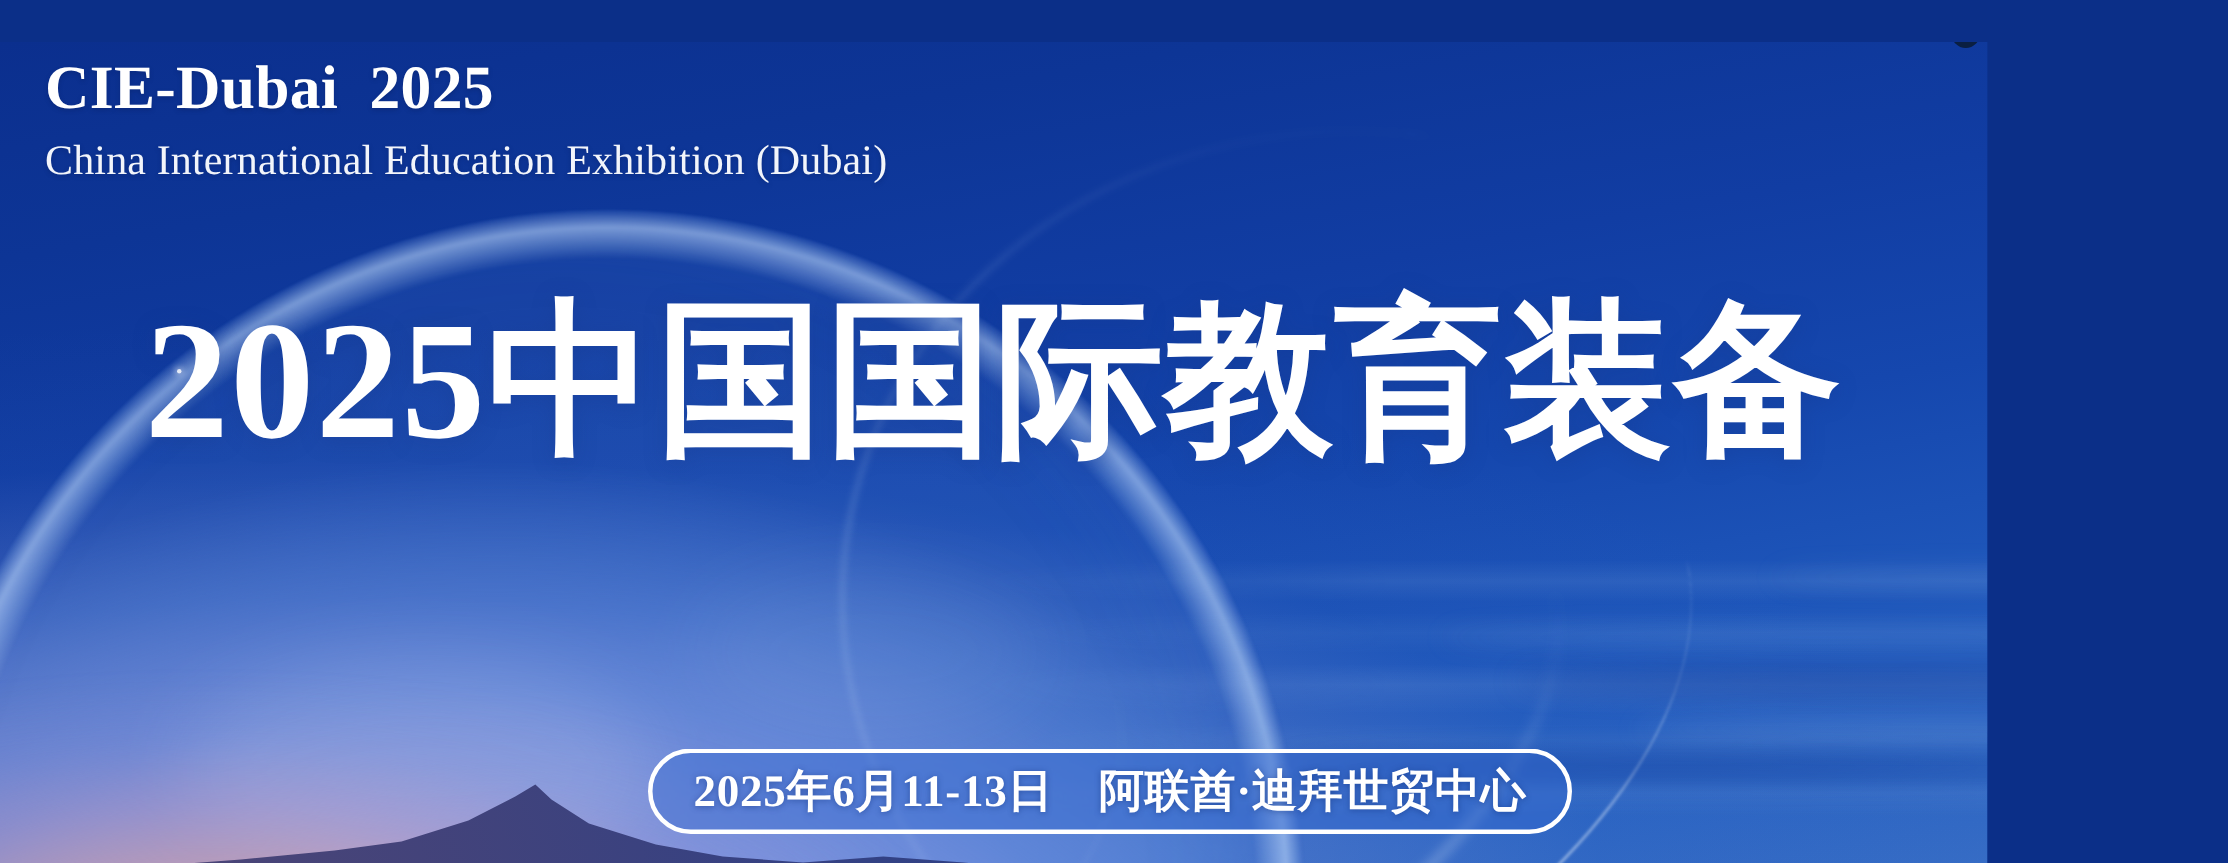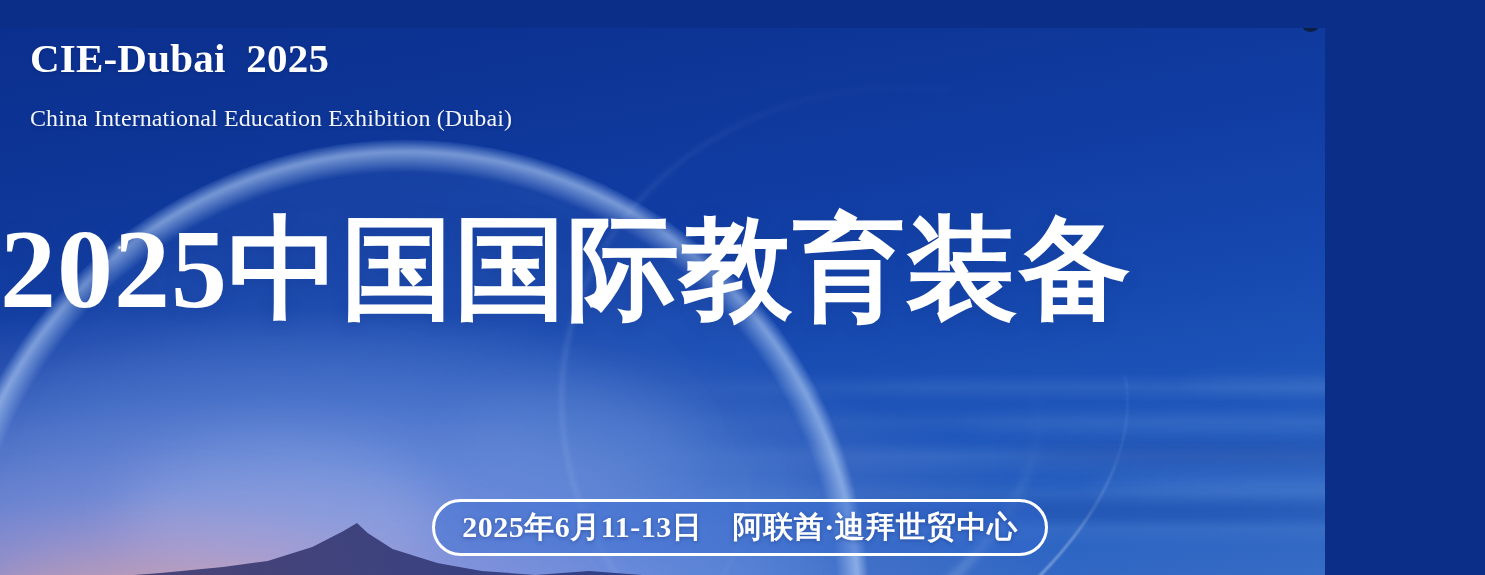--- a/index.html
+++ b/index.html
@@ -188,34 +188,34 @@
     left: 30px; top: 6px;
     font-size: 41px;
     font-weight: bold;
     color: #ffffff;
     letter-spacing: .2px;
     white-space: pre;
     text-shadow: 0 1px 3px rgba(10,30,90,0.35);
   }
   .brand-sub {
     position: absolute;
-    left: 30px; top: 77px;
-    font-size: 24px;
+    left: 30px; top: 64px;
+    font-size: 28px;
     font-weight: normal;
     color: #f2f5fb;
     letter-spacing: .1px;
     white-space: pre;
     text-shadow: 0 1px 3px rgba(10,30,90,0.35);
   }
 
   .headline {
     position: absolute;
     left: 0; right: 0;
-    top: 170px;
-    text-align: left;
+    top: 155px;
+    text-align: center;
     color: #ffffff;
     font-weight: bold;
     font-size: 112px;
     line-height: 1.28;
     letter-spacing: 1px;
     text-shadow: 0 2px 14px rgba(22,58,140,0.35);
   }
   .headline .l1 { display:block; }
   .headline .l2 { display:block; }
 

